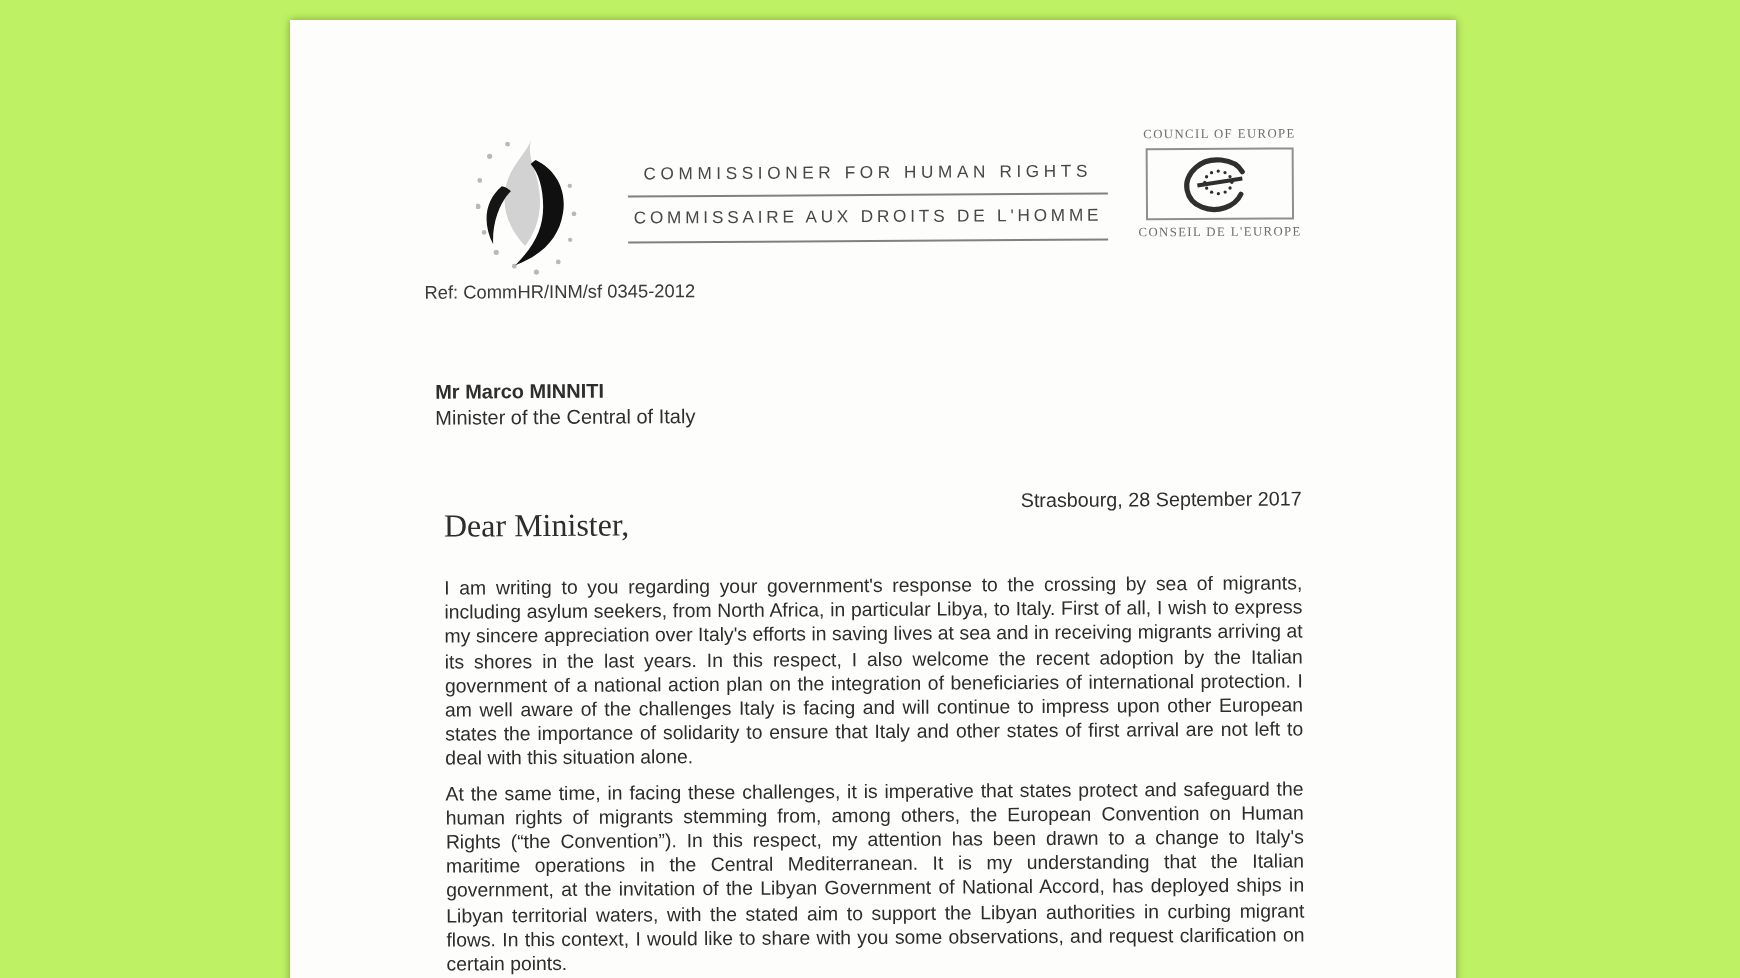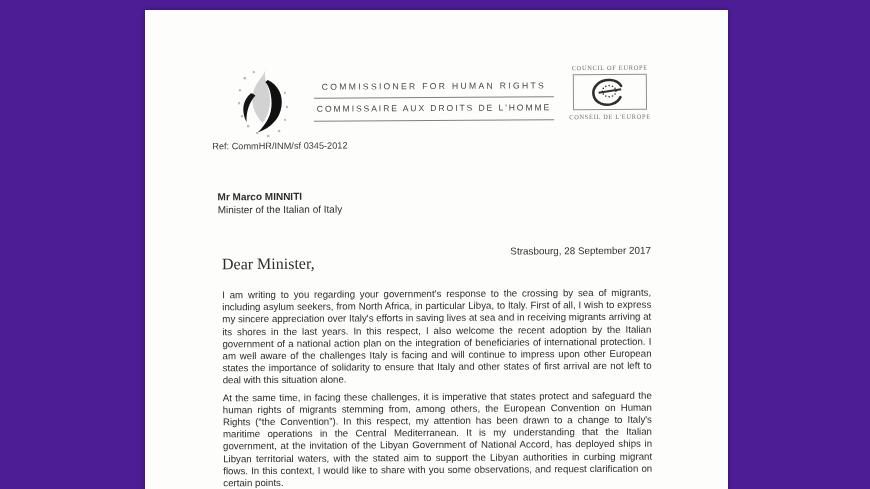--- a/index.html
+++ b/index.html
@@ -3,21 +3,21 @@
 <meta charset="utf-8">
 <style>
   html, body { margin: 0; padding: 0; }
   body {
     width: 870px; height: 489px;
     overflow: hidden;
     font-family: "Liberation Sans", sans-serif;
     background: #124A70;
     position: relative;
   }
-  .canvas { position: absolute; inset: 0; background: #4c1d95; }
+  .canvas { position: absolute; inset: 0; background: #bef264; }
   .paper {
     position: absolute;
     left: 145px; top: 10px;
     width: 583px; height: 520px;
     background: #FDFDFC;
     box-shadow: 0 0 4px rgba(0,0,0,0.35);
   }
   .scan { position: absolute; inset: 0; transform: rotate(-0.35deg); transform-origin: 50% 50%; color:#2E2E2E; }
 
   
@@ -116,21 +116,21 @@
             </g>
           </svg>
         </div>
         <div class="coe-name">CONSEIL DE L'EUROPE</div>
       </div>
 
       <div class="ref">Ref: CommHR/INM/sf 0345-2012</div>
 
       <div class="recipient">
         <div class="name">Mr Marco MINNITI</div>
-        <div>Minister of the Italian of Italy</div>
+        <div>Minister of the Central of Italy</div>
       </div>
 
       <div class="dateline">Strasbourg, 28 September 2017</div>
 
       <div class="salutation">Dear Minister,</div>
 
       <div class="body-text">
         <p>I am writing to you regarding your government's response to the crossing by sea of migrants, including asylum seekers, from North Africa, in particular Libya, to Italy. First of all, I wish to express my sincere appreciation over Italy's efforts in saving lives at sea and in receiving migrants arriving at its shores in the last years. In this respect, I also welcome the recent adoption by the Italian government of a national action plan on the integration of beneficiaries of international protection. I am well aware of the challenges Italy is facing and will continue to impress upon other European states the importance of solidarity to ensure that Italy and other states of first arrival are not left to deal with this situation alone.</p>
         <p>At the same time, in facing these challenges, it is imperative that states protect and safeguard the human rights of migrants stemming from, among others, the European Convention on Human Rights (“the Convention”). In this respect, my attention has been drawn to a change to Italy's maritime operations in the Central Mediterranean. It is my understanding that the Italian government, at the invitation of the Libyan Government of National Accord, has deployed ships in Libyan territorial waters, with the stated aim to support the Libyan authorities in curbing migrant flows. In this context, I would like to share with you some observations, and request clarification on certain points.</p>
       </div>

